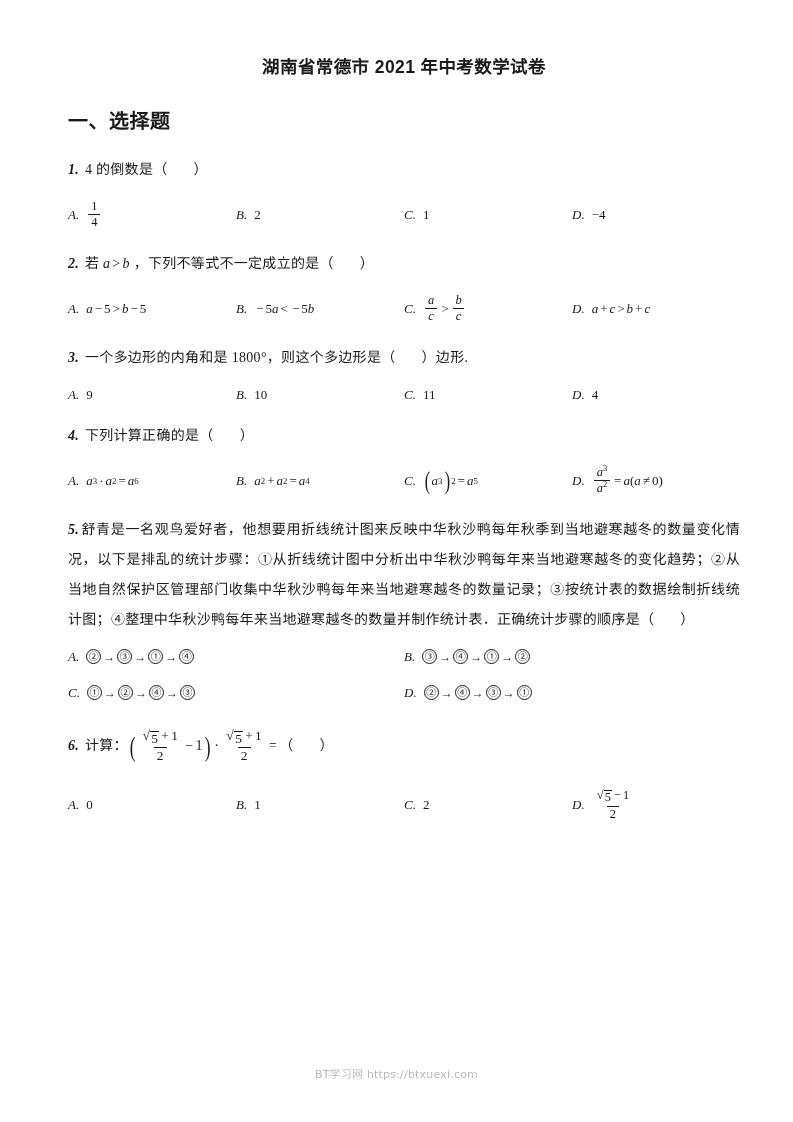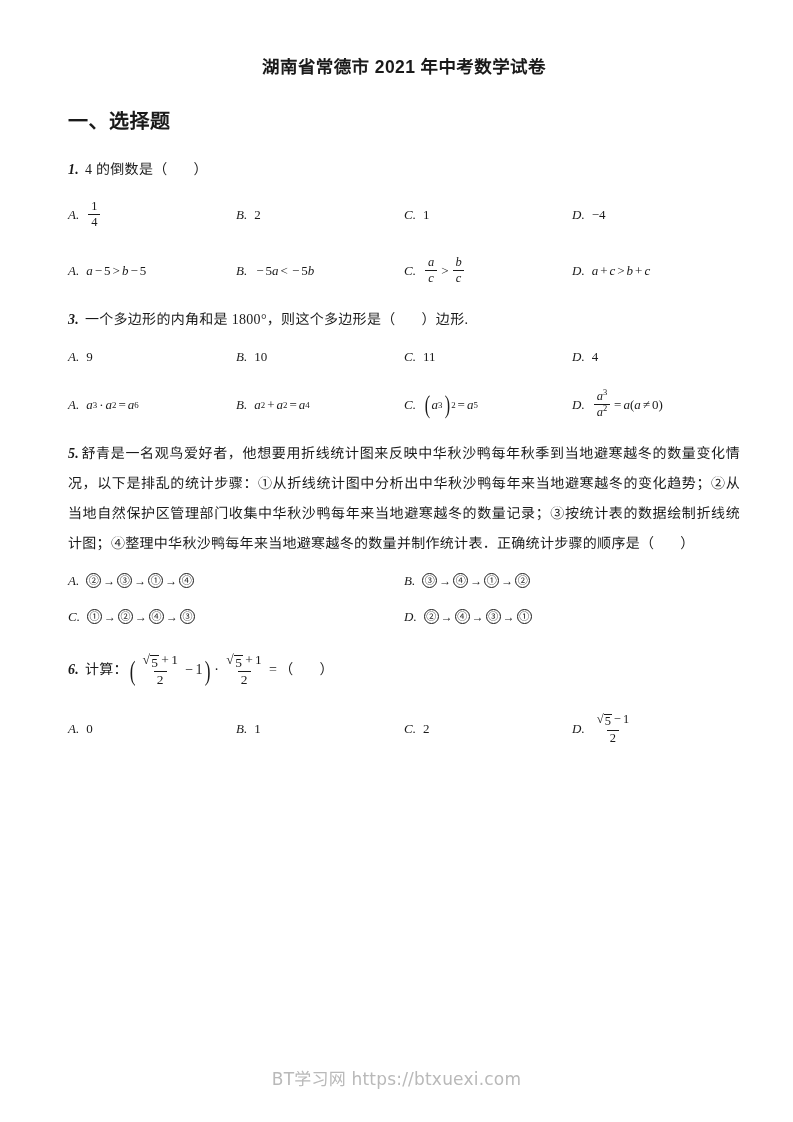--- a/index.html
+++ b/index.html
@@ -176,21 +176,21 @@
   .arrow { padding: 0 2px; font-size: 12px; }
 
   
   .footer {
     position: absolute;
     left: 0;
     top: 1065px;
     width: 793px;
     text-align: center;
     font-family: "DejaVu Sans", "Liberation Sans", sans-serif;
-    font-size: 17px;
+    font-size: 11px;
     color: #b9b9b9;
     letter-spacing: 0.2px;
   }
 </style>
 </head>
 <body>
 
 <div class="page">
   <div class="content">
 
@@ -222,20 +222,24 @@
           <span class="val">1</span>
         </div>
         <div class="opt">
           <span class="lbl">D.</span>
           <span class="val">−4</span>
         </div>
       </div>
     </div>
 
     <div class="question">
+      <div class="q-stem">
+        <span class="qnum">2.</span>
+        <span>若&nbsp;<span class="mi">a</span><span class="op">&gt;</span><span class="mi">b</span>&nbsp;，下列不等式不一定成立的是（</span><span class="blank"></span><span>）</span>
+      </div>
       <div class="opts cols4 tall">
         <div class="opt">
           <span class="lbl">A.</span>
           <span class="val">
               <span class="mi">a</span>
               <span class="op">−</span>
               <span class="mn">5</span>
               <span class="op">&gt;</span>
               <span class="mi">b</span>
               <span class="op">−</span>
@@ -302,20 +306,24 @@
           <span class="val">11</span>
         </div>
         <div class="opt">
           <span class="lbl">D.</span>
           <span class="val">4</span>
         </div>
       </div>
     </div>
 
     <div class="question">
+      <div class="q-stem">
+        <span class="qnum">4.</span>
+        <span>下列计算正确的是（</span><span class="blank"></span><span>）</span>
+      </div>
       <div class="opts cols4 tall">
         <div class="opt">
           <span class="lbl">A.</span>
           <span class="val">
               <span class="mi">a</span>
               <span class="sup sup-n">3</span>
               <span class="op">·</span>
               <span class="mi">a</span>
               <span class="sup sup-n">2</span>
               <span class="op">=</span>

